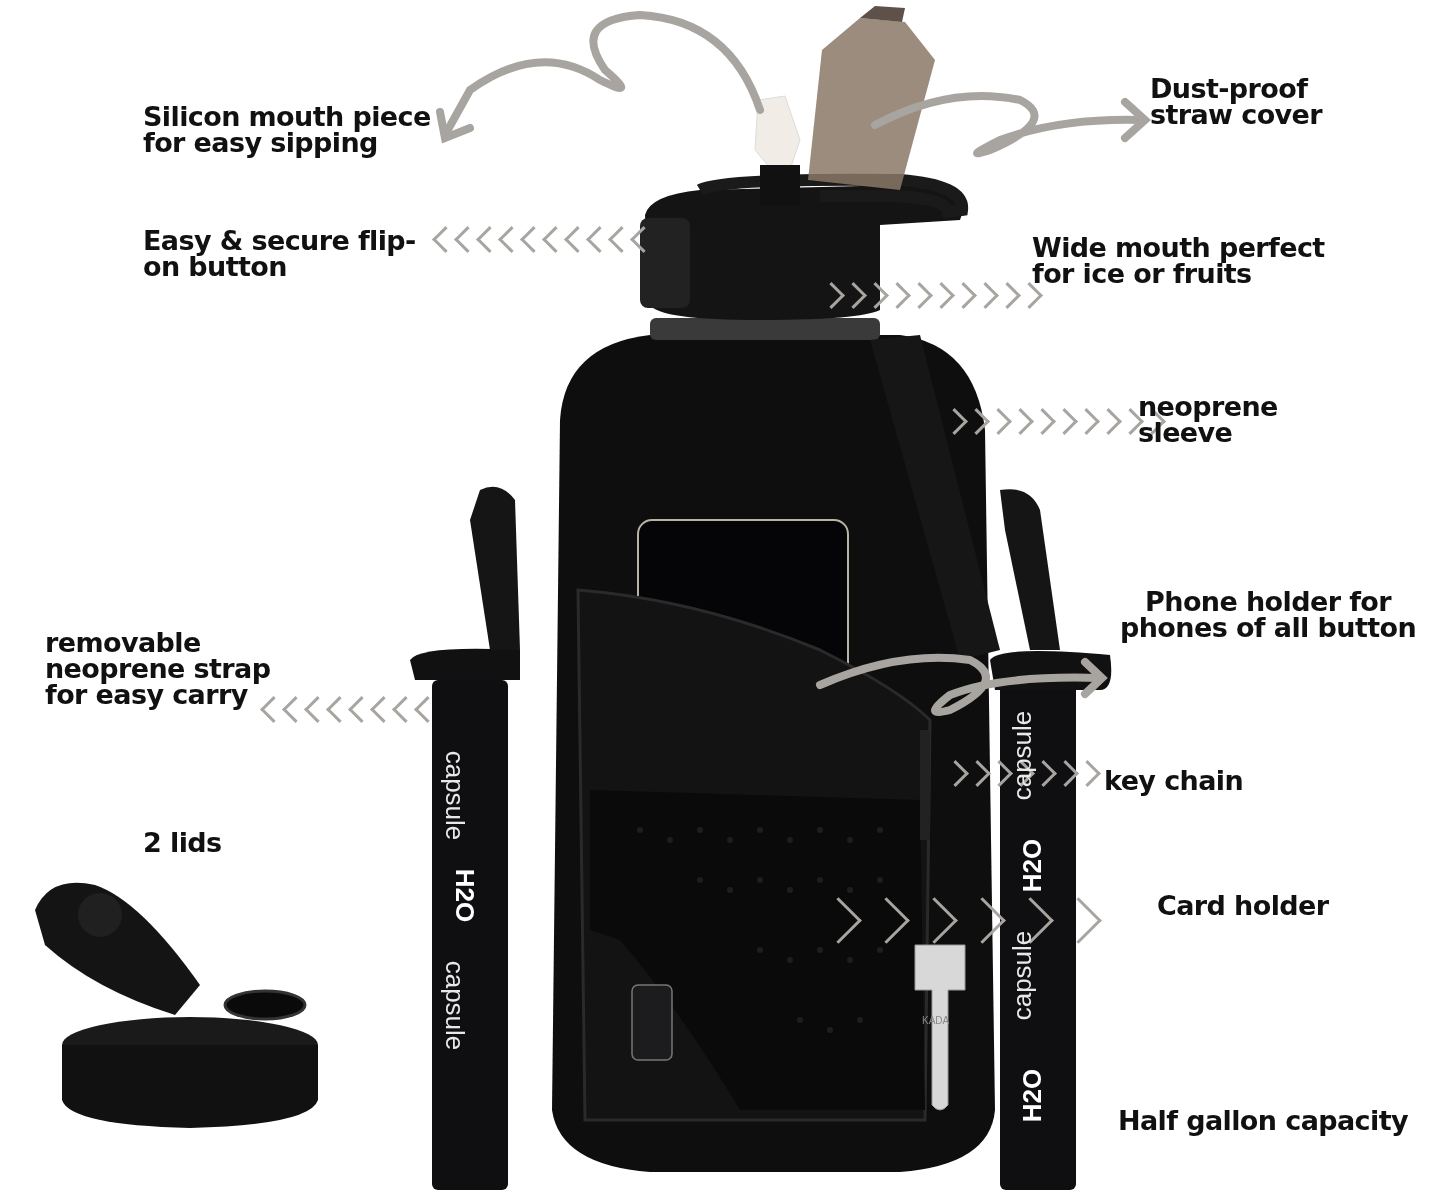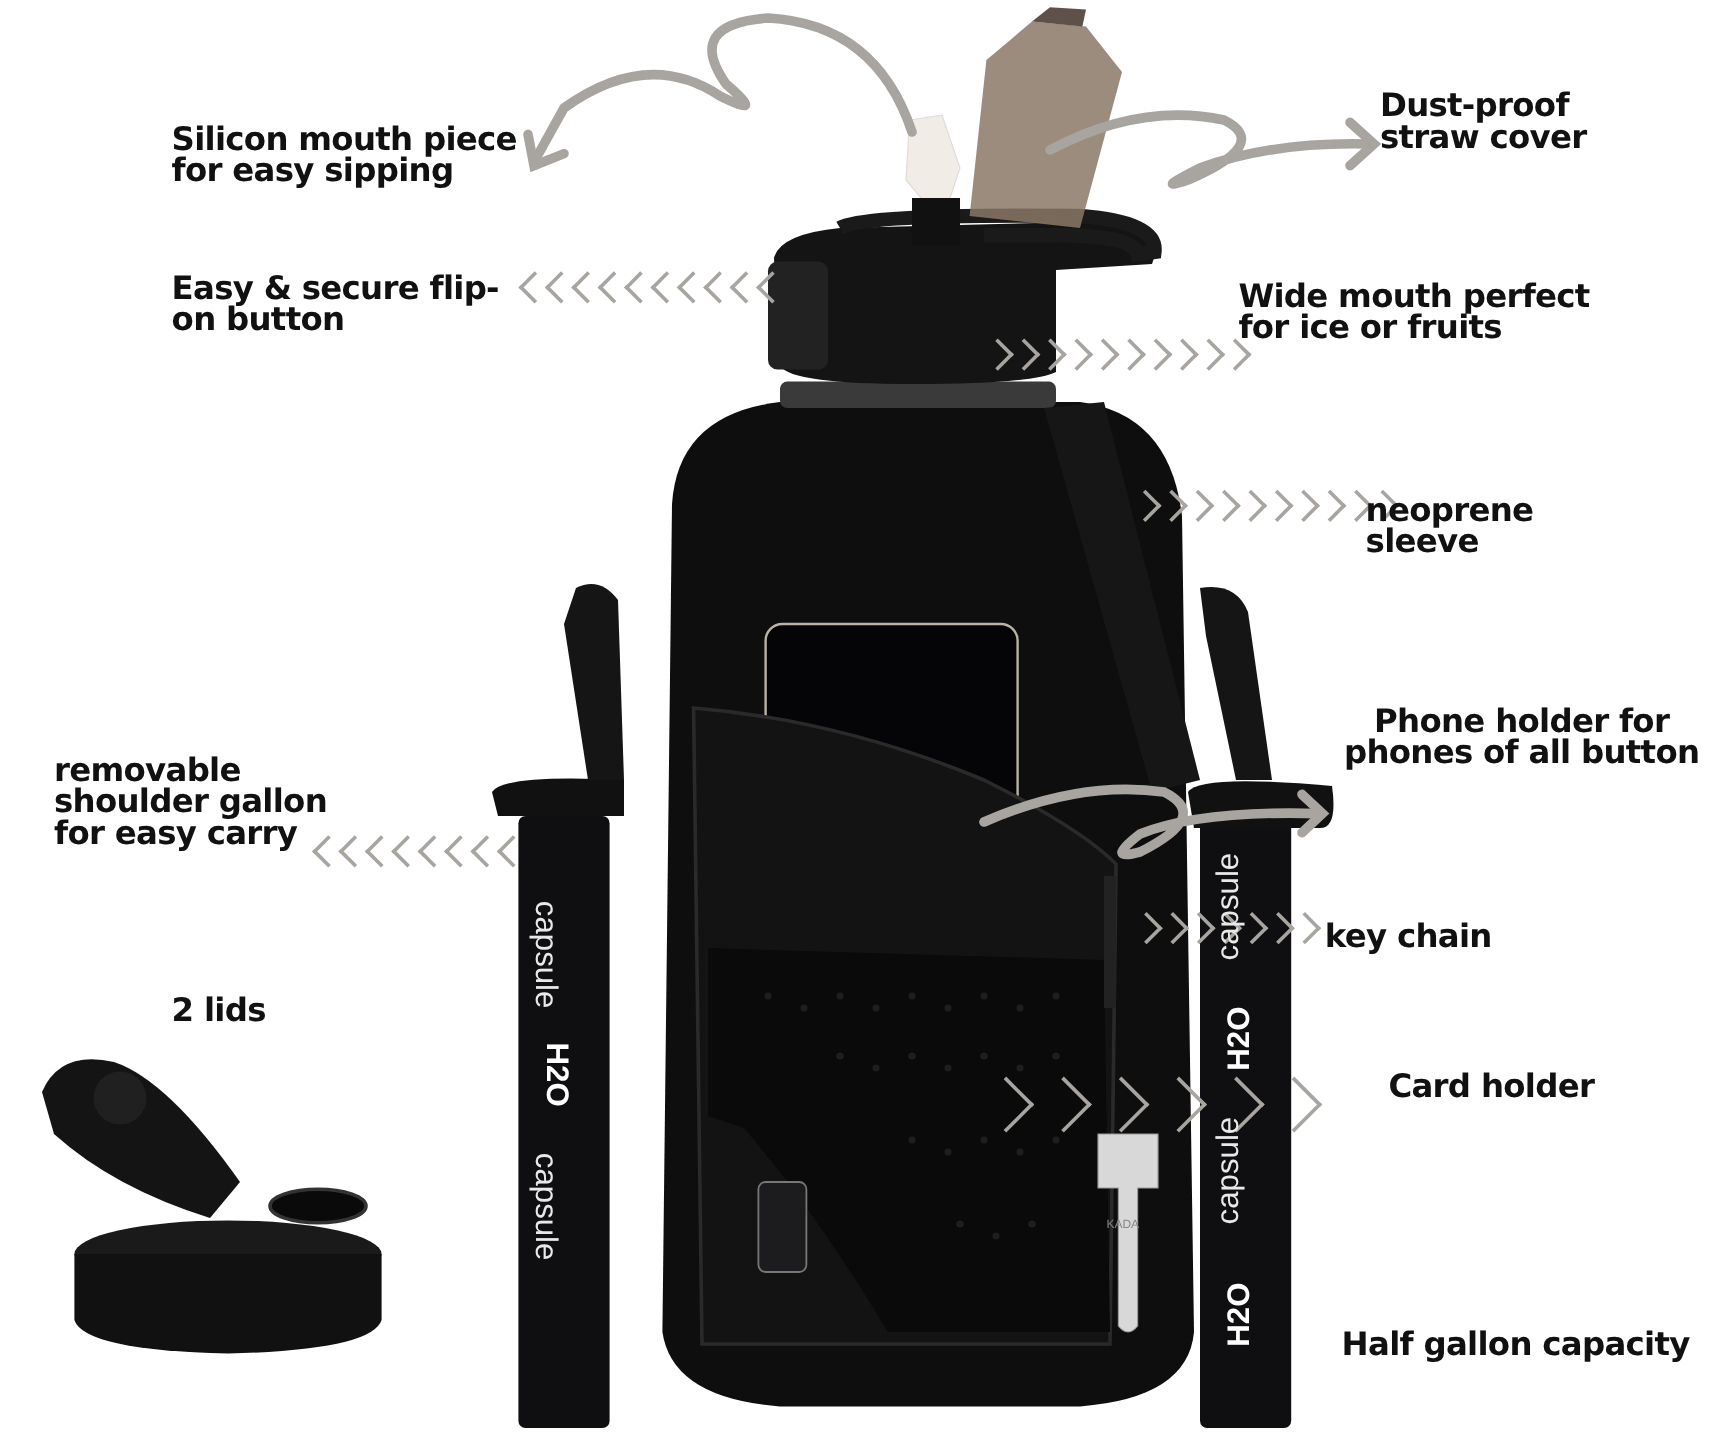--- a/index.html
+++ b/index.html
@@ -167,27 +167,27 @@
   <span>on button</span>
 </div>
 <div class="callout" style="left:1150px;top:76px;">
   <span>Dust-proof</span>
   <span>straw cover</span>
 </div>
 <div class="callout" style="left:1032px;top:235px;">
   <span>Wide mouth perfect</span>
   <span>for ice or fruits</span>
 </div>
-<div class="callout" style="left:1138px;top:394px;margin-top:19px;">
+<div class="callout" style="left:1138px;top:394px;">
   <span>neoprene</span>
   <span>sleeve</span>
 </div>
 <div class="callout" style="left:45px;top:630px;">
   <span>removable</span>
-  <span>shoulder gallon</span>
+  <span>neoprene strap</span>
   <span>for easy carry</span>
 </div>
 <div class="callout" style="left:1120px;top:589px;text-align:center;">
   <span>Phone holder for</span>
   <span>phones of all button</span>
 </div>
 <div class="callout" style="left:1104px;top:768px;">
   <span>key chain</span>
 </div>
 <div class="callout" style="left:1157px;top:893px;">

